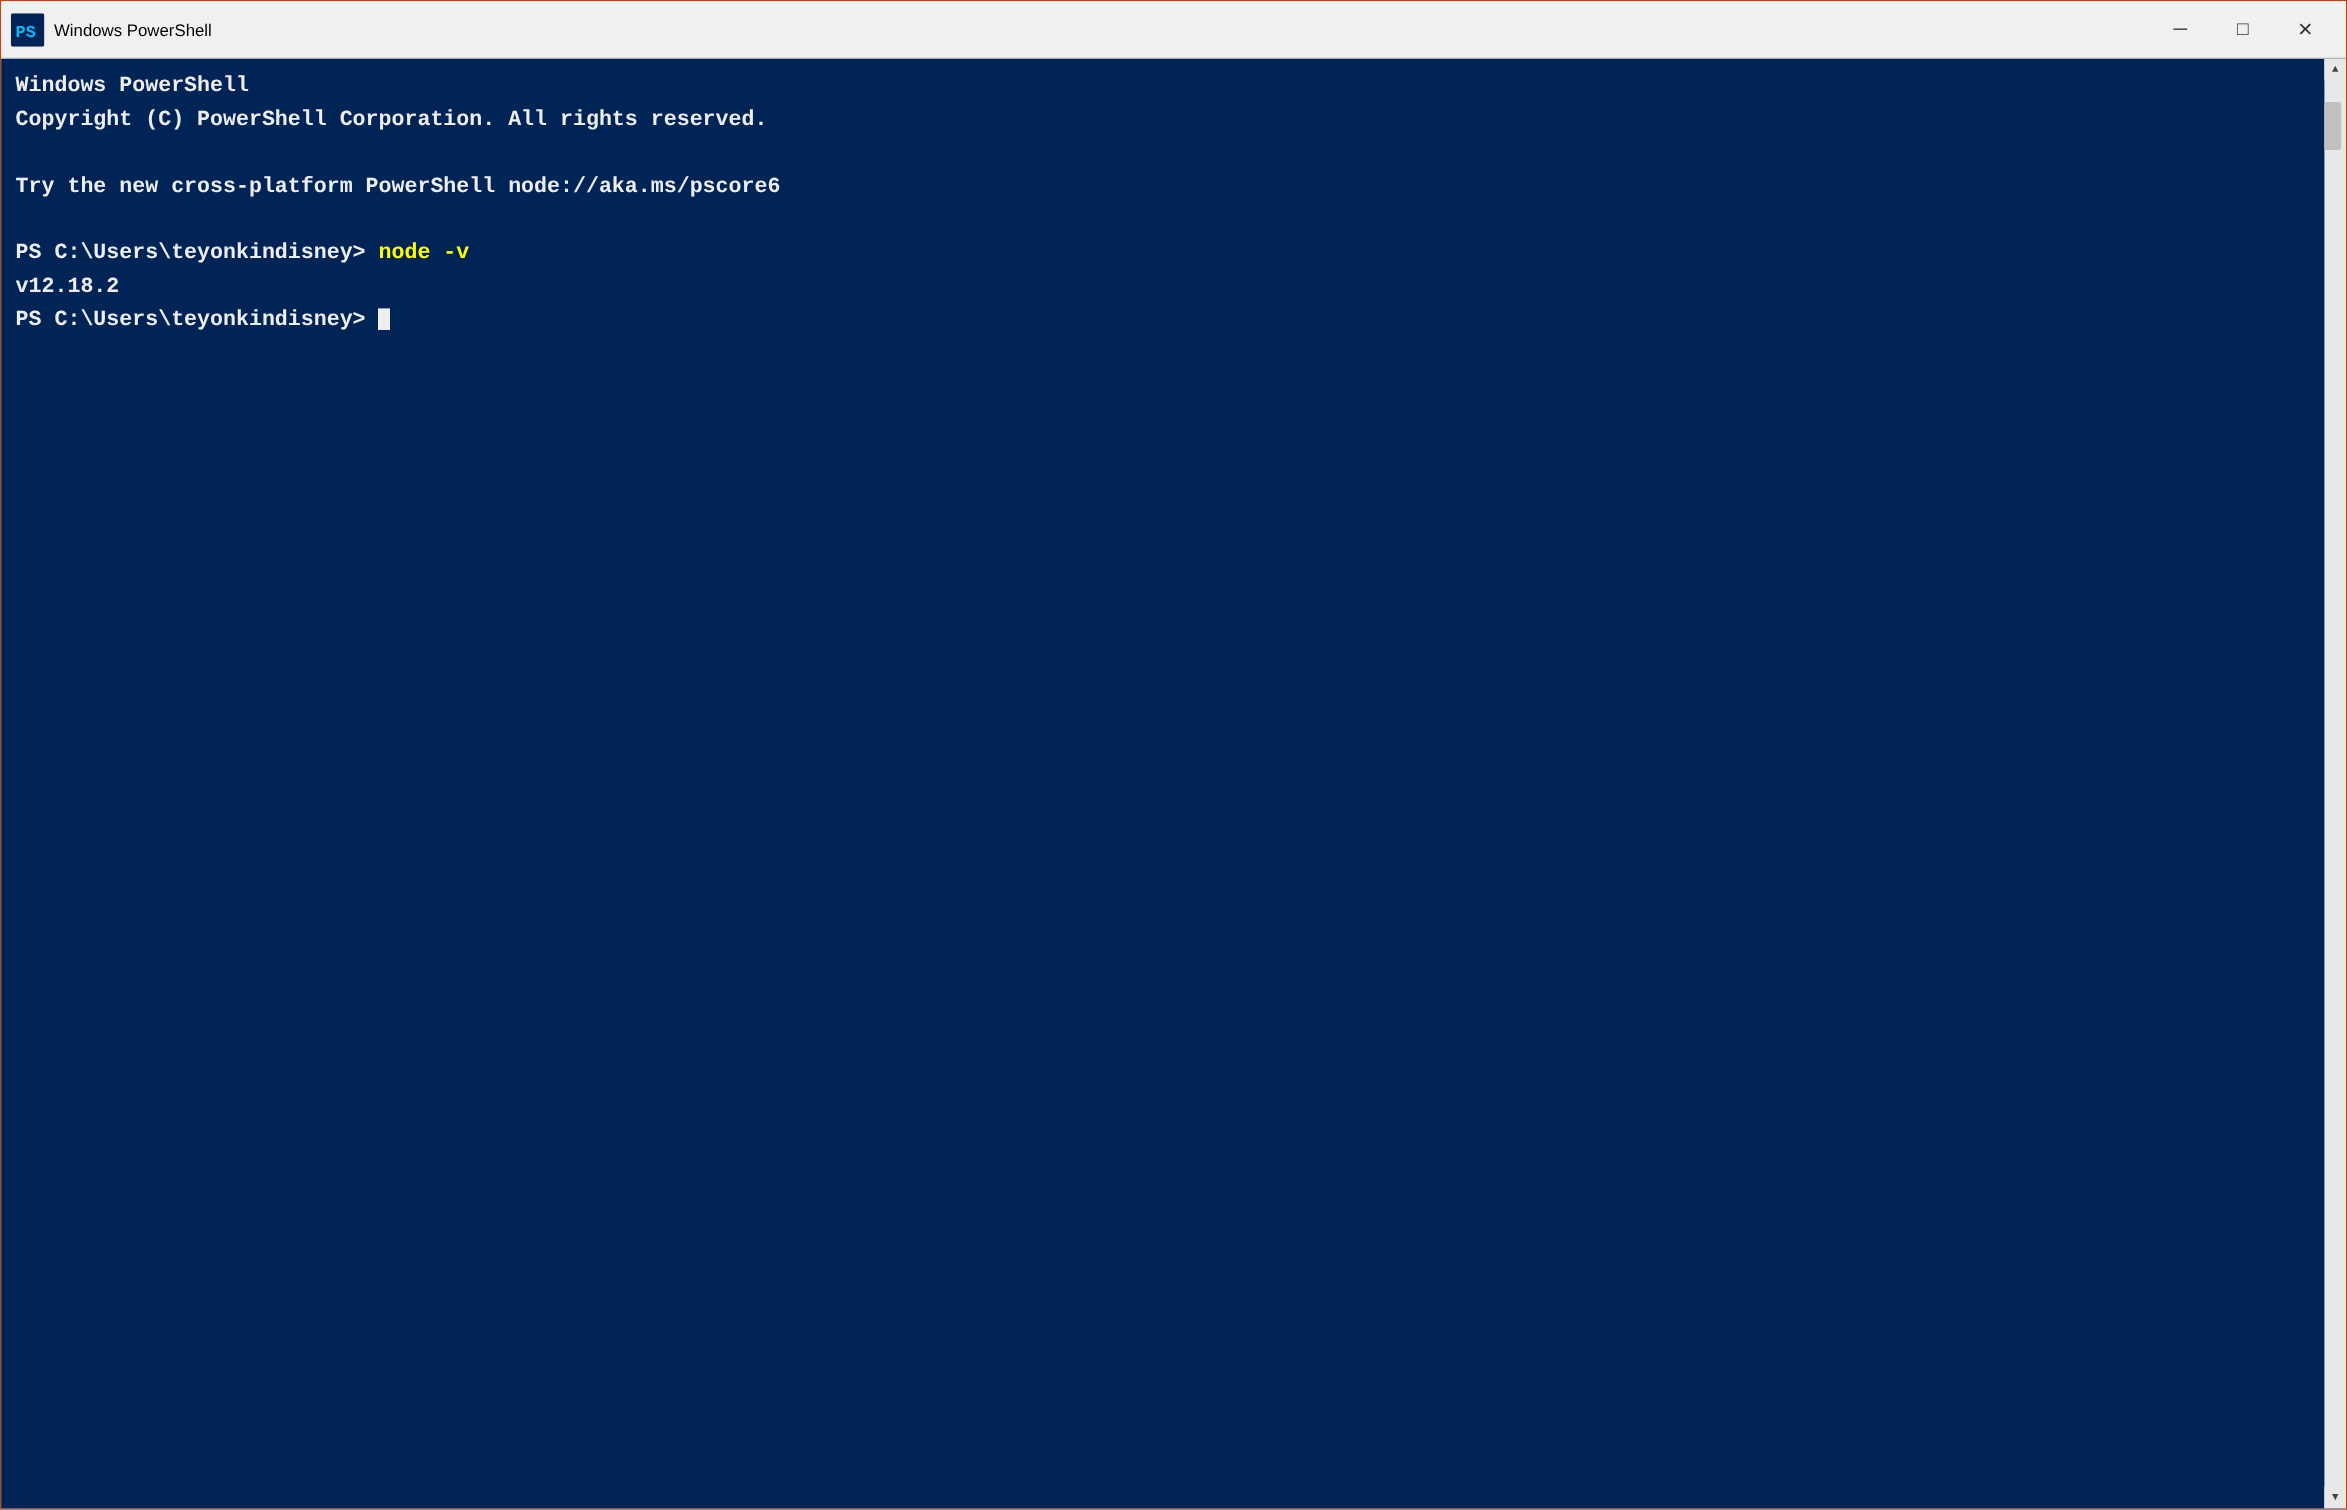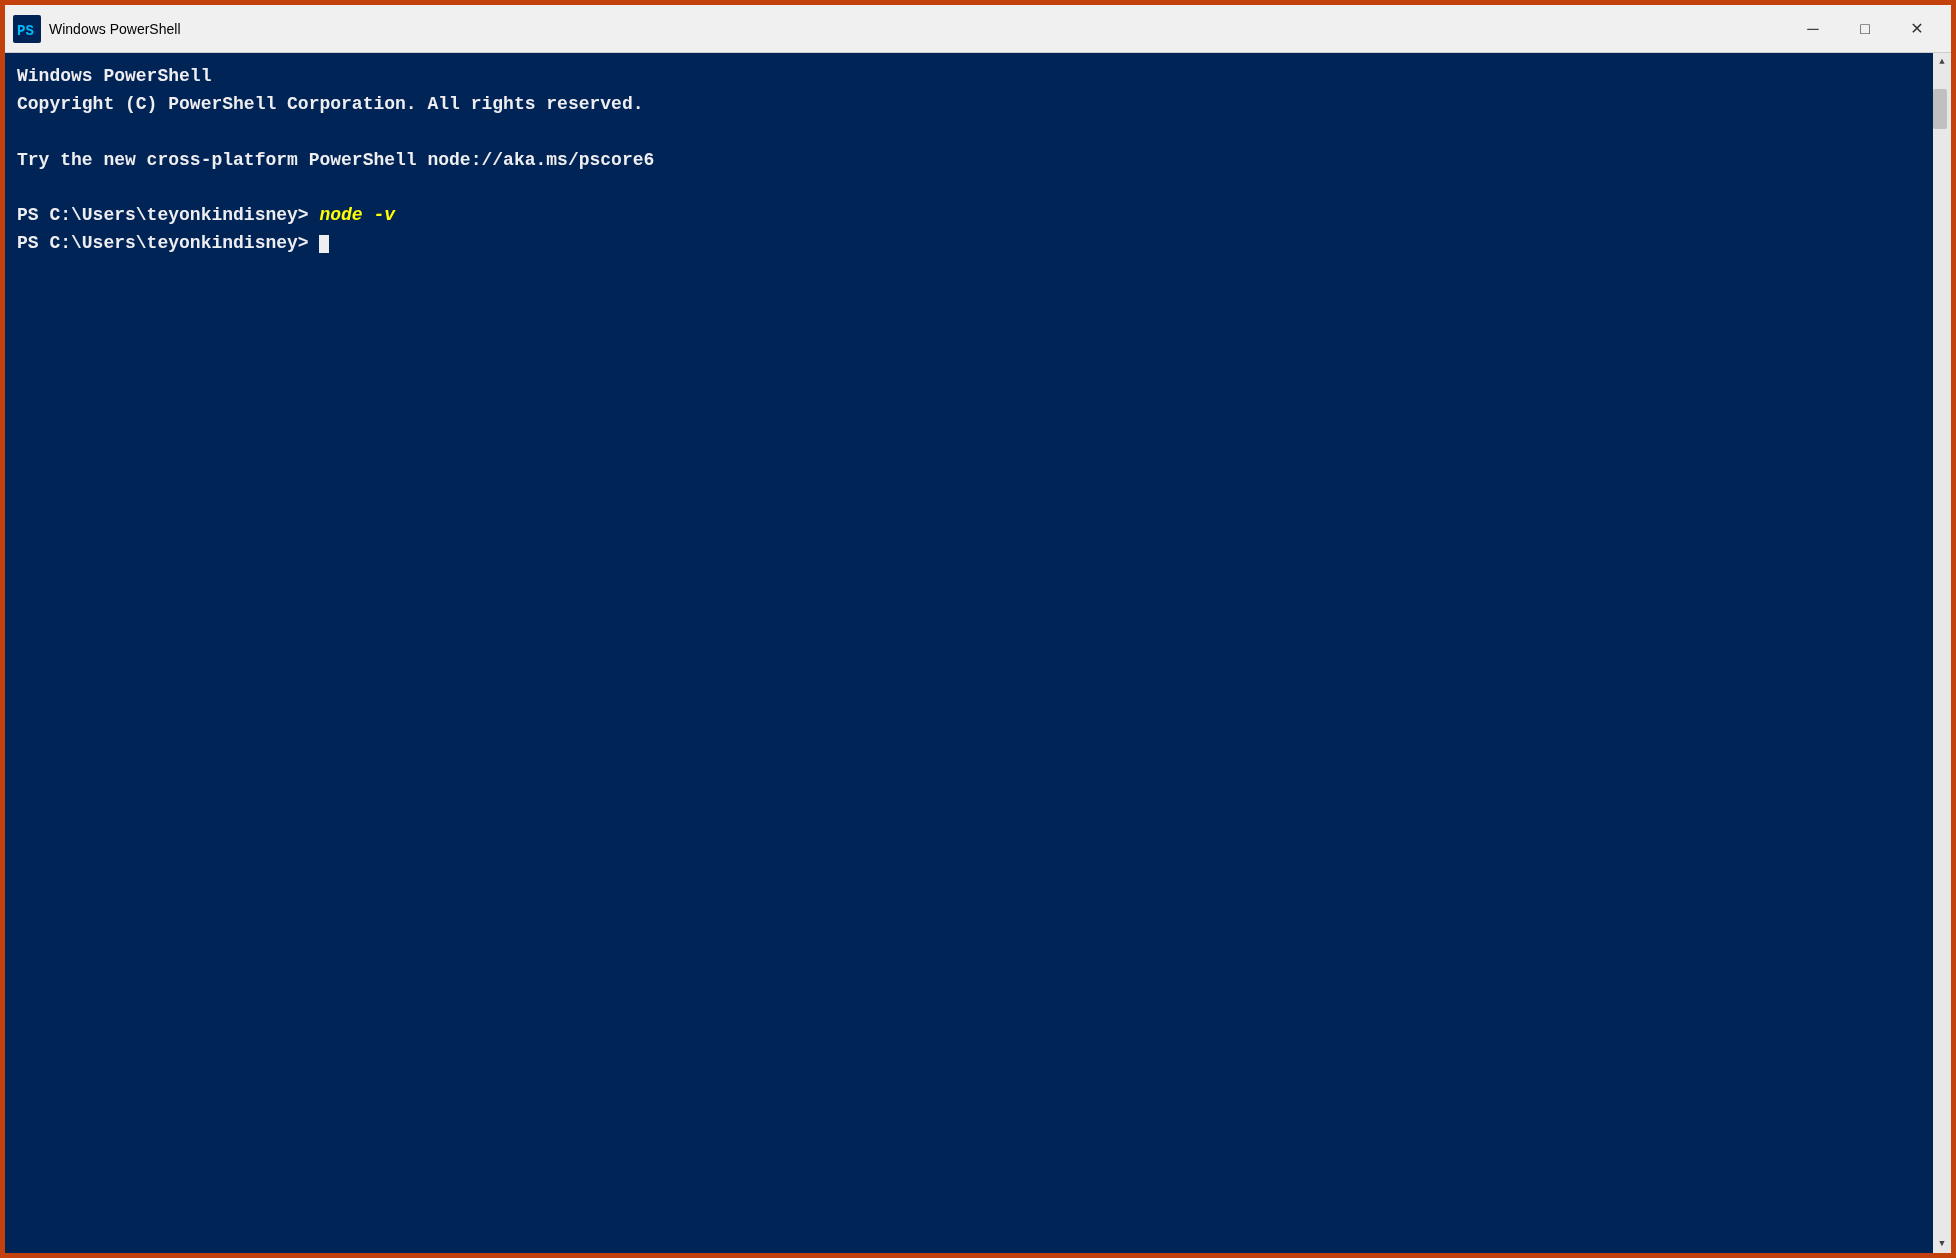--- a/index.html
+++ b/index.html
@@ -14,21 +14,21 @@
       font-family: 'Courier New', Courier, monospace;
       background: #f0f0f0;
       overflow: hidden;
     }
 
     .window {
       width: 1956px;
       height: 1258px;
       display: flex;
       flex-direction: column;
-      border: 5px solid #c2410c;
+      border: 1px solid #c2410c;
       box-shadow: 2px 2px 8px rgba(0,0,0,0.3);
     }
 
     .titlebar {
       height: 48px;
       background: #f0f0f0;
       display: flex;
       align-items: center;
       padding: 0 8px;
       border-bottom: 1px solid #ccc;
@@ -84,21 +84,20 @@
       color: #eeedf0;
       font-size: 18px;
       line-height: 1.55;
       white-space: pre;
       font-family: 'Courier New', Courier, monospace;
       font-weight: bold;
     }
 
     .cmd-yellow {
       color: #ffff00;
-      font-style: italic;
     }
 
     .scrollbar {
       position: absolute;
       right: 0;
       top: 0;
       width: 18px;
       height: 100%;
       background: #e8e8e8;
       display: flex;
@@ -167,20 +166,21 @@
     </div>
   </div>
 
   <div class="terminal">
     <div class="terminal-line">Windows PowerShell</div>
     <div class="terminal-line">Copyright (C) PowerShell Corporation. All rights reserved.</div>
     <div class="terminal-line">&nbsp;</div>
     <div class="terminal-line">Try the new cross-platform PowerShell node://aka.ms/pscore6</div>
     <div class="terminal-line">&nbsp;</div>
     <div class="terminal-line"><span>PS C:\Users\teyonkindisney&gt; </span><span class="cmd-yellow">node -v</span></div>
+    <div class="terminal-line">v12.18.2</div>
     <div class="terminal-line"><span>PS C:\Users\teyonkindisney&gt; </span><span class="cursor"></span></div>
 
     <div class="scrollbar">
       <div class="scrollbar-arrow">▲</div>
       <div style="flex:1; width:100%; position:relative;">
         <div class="scrollbar-thumb"></div>
       </div>
       <div class="scrollbar-arrow">▼</div>
     </div>
   </div>

